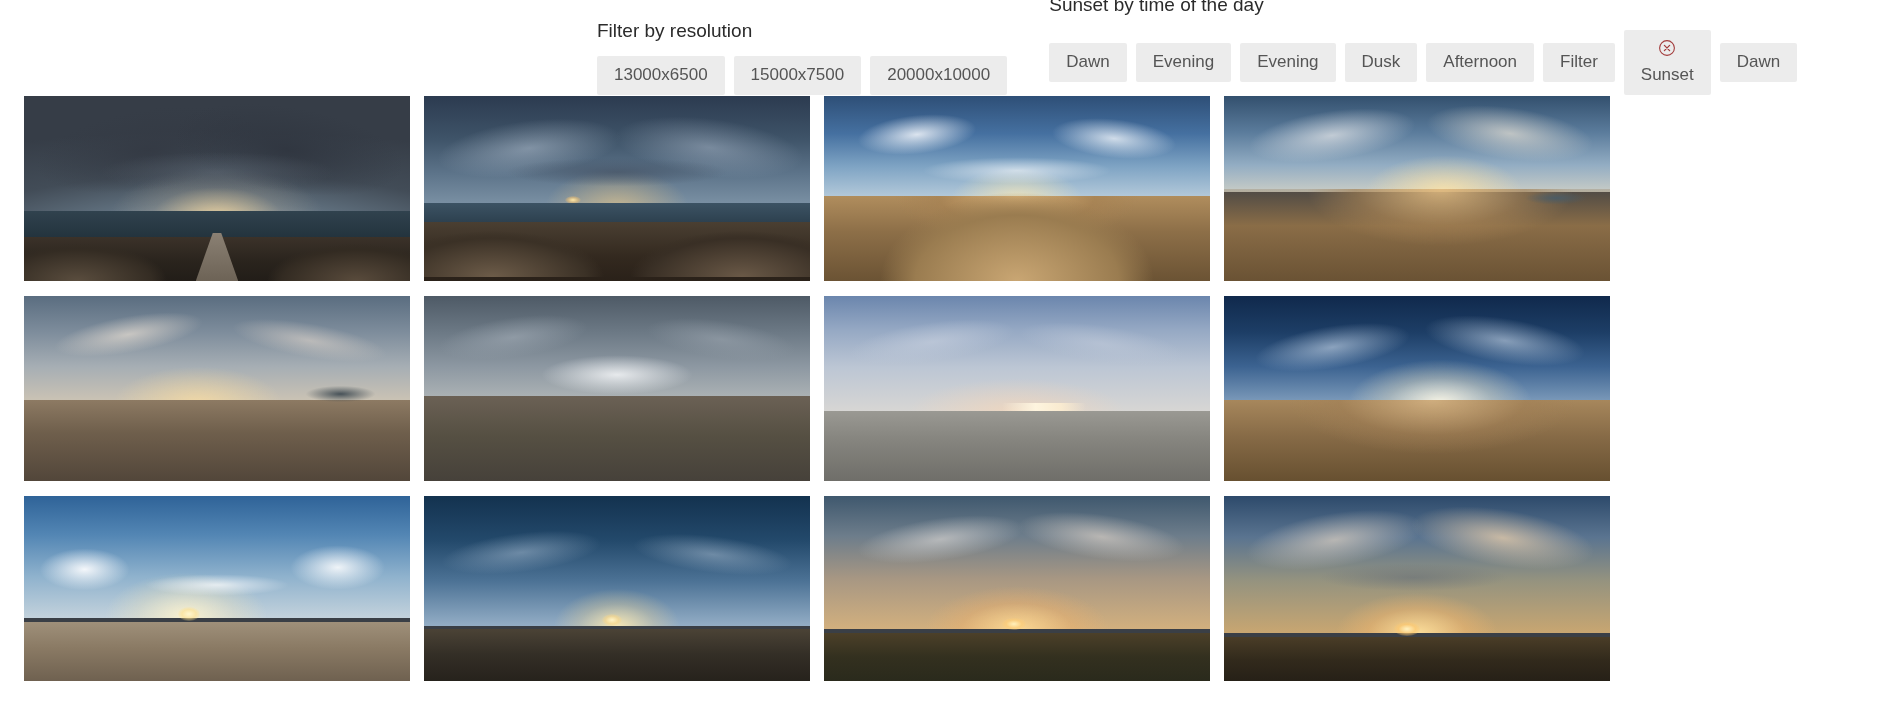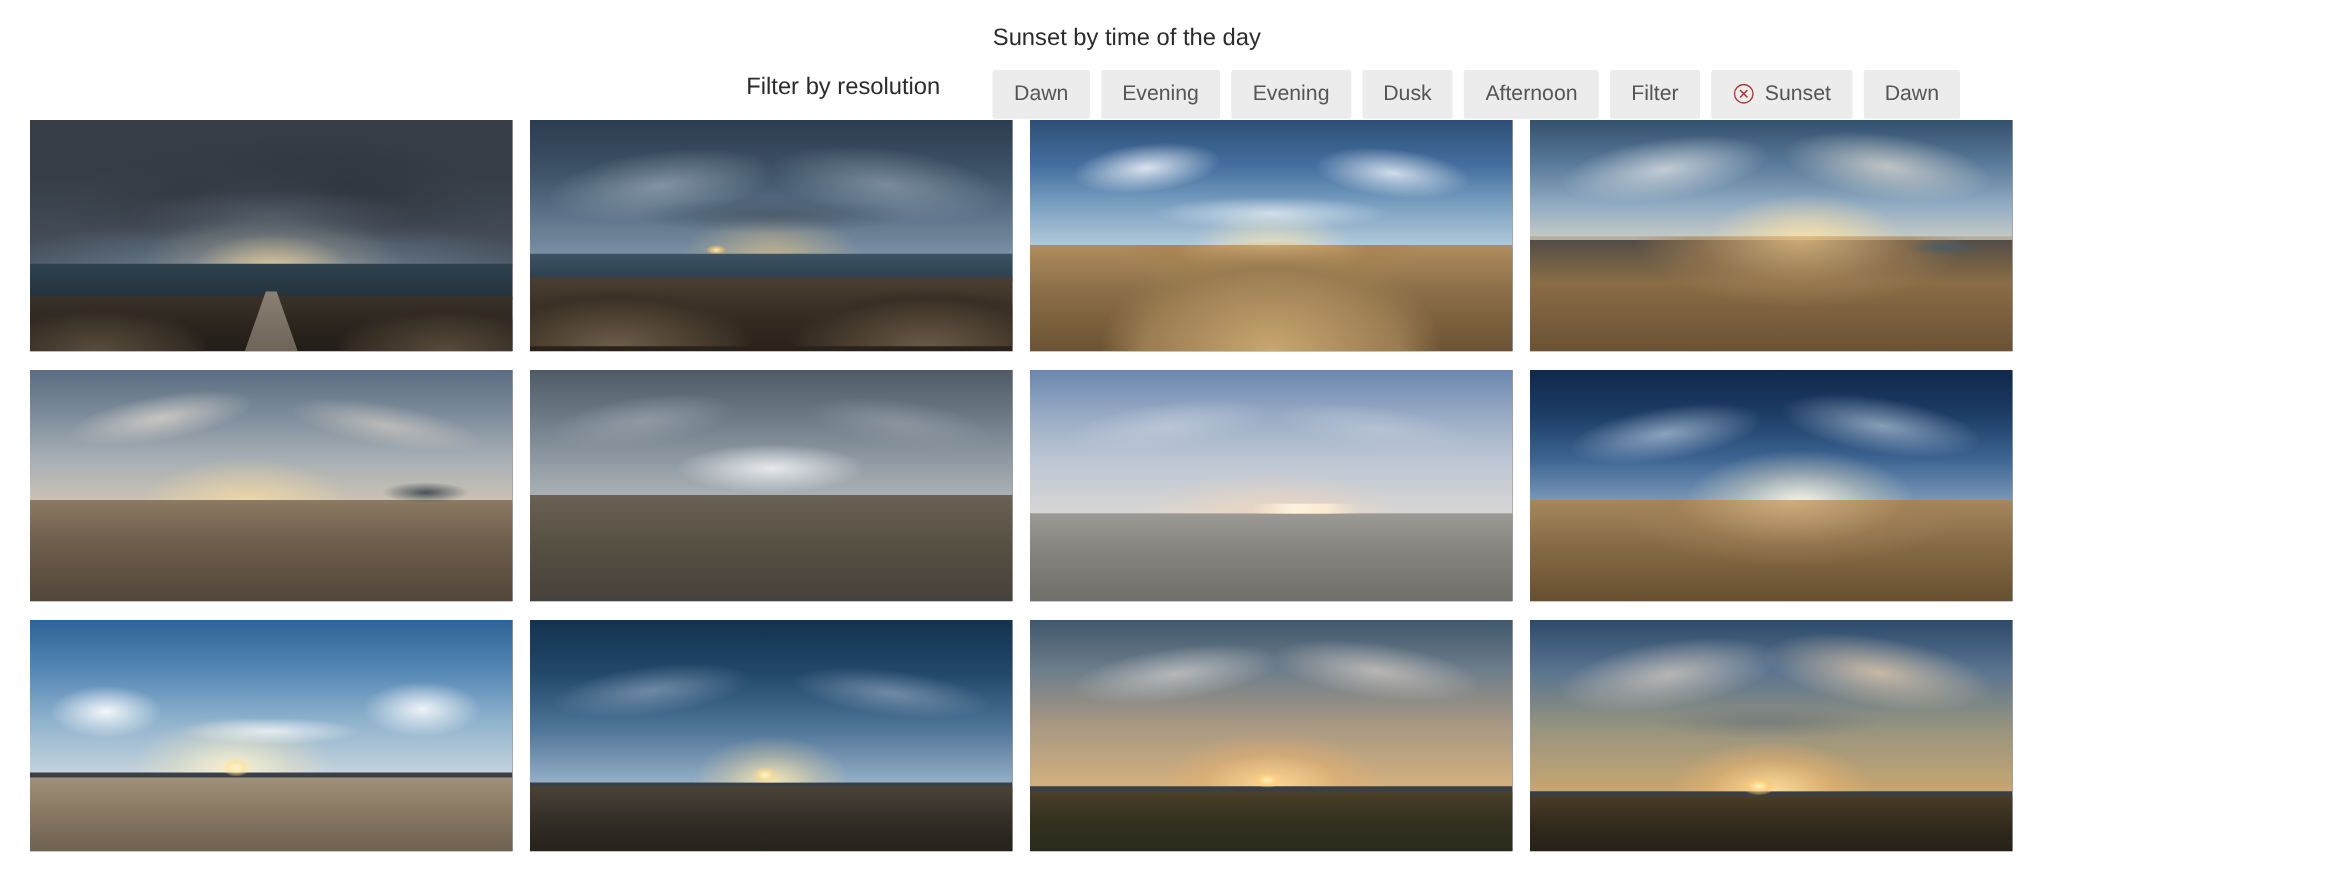--- a/index.html
+++ b/index.html
@@ -71,20 +71,21 @@
     cursor: pointer;
     display: inline-flex;
     align-items: center;
     gap: 8px;
     user-select: none;
   }
 
   .chip.selected {
     background: #ececec;
     color: #555555;
+    flex-direction: column;
   }
 
   .chip .clear-ico {
     display: inline-flex;
     align-items: center;
     justify-content: center;
     width: 18px;
     height: 18px;
     flex: 0 0 18px;
   }
@@ -344,20 +345,31 @@
 </style>
 </head>
 <body>
 
 <div class="page">
 
   <div class="filter-bar">
 
     <div class="filter-group">
       <div class="filter-title">Filter by resolution</div>
+      <div class="chip-row">
+        <button class="chip">
+          <span class="chip-label">13000x6500</span>
+        </button>
+        <button class="chip">
+          <span class="chip-label">15000x7500</span>
+        </button>
+        <button class="chip">
+          <span class="chip-label">20000x10000</span>
+        </button>
+      </div>
     </div>
 
     <div class="filter-group">
       <div class="filter-title">Sunset by time of the day</div>
       <div class="chip-row">
 
         <button class="chip">
           <span class="chip-label">Dawn</span>
         </button>
 

